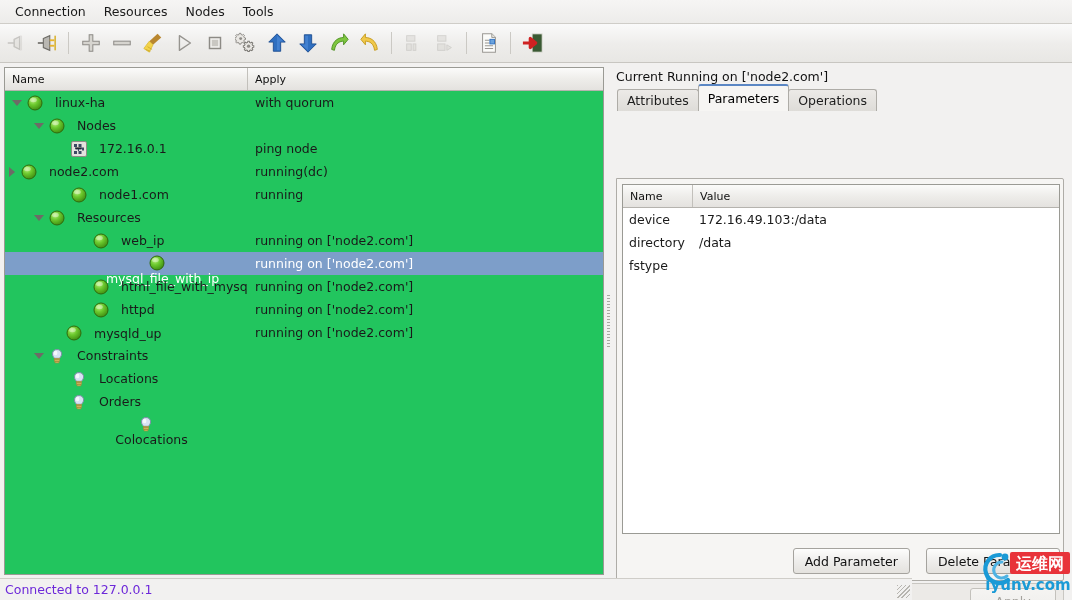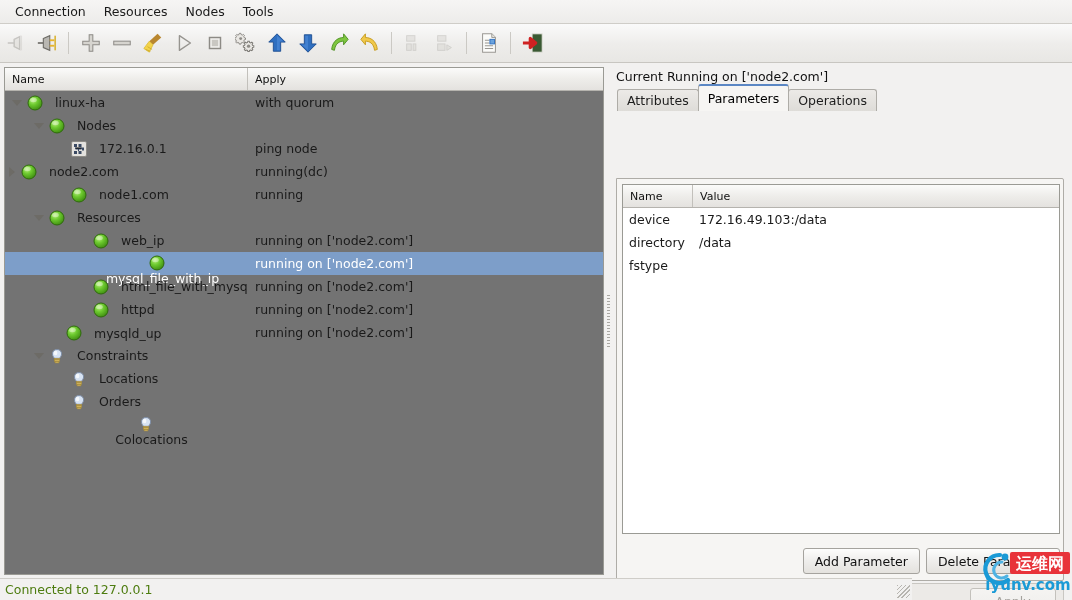--- a/index.html
+++ b/index.html
@@ -62,21 +62,21 @@
   
   .tree-header { display: flex; height: 23px;
     background: linear-gradient(to bottom, #fbfbfa 0%, #eeedea 50%, #e4e2df 100%);
     border-bottom: 1px solid #b5b3ae; box-sizing: border-box; }
   .th-cell { display: flex; align-items: center; padding-left: 7px;
     font-size: 11px; color: #111; box-sizing: border-box; cursor: default; }
   .th-name { width: 243px; border-right: 1px solid #c2c0bb; }
   .th-status { flex: 1; }
 
   
-  .tree-body { position: relative; height: 483px; overflow: hidden; background: #737373; }
+  .tree-body { position: relative; height: 483px; overflow: hidden; background: #22c55e; }
   .trow { position: relative; height: 23px; display: flex; align-items: center;
           cursor: default; box-sizing: border-box; }
   .trow.sel { background: #7d9ec9; }
   .trow.sel .tname, .trow.sel .tstatus { color: #ffffff; }
   .tname { position: relative; display: flex; align-items: center;
            width: 243px; box-sizing: border-box; color: #1a1a1a;
            white-space: nowrap; overflow: hidden; }
   .tstatus { flex: 1; color: #1a1a1a; white-space: nowrap; padding-left: 7px; box-sizing: border-box; }
 
   .expander { width: 14px; height: 14px; flex: 0 0 14px; position: relative; margin-right: 2px; }
@@ -116,42 +116,42 @@
   .grid-header { display: flex; height: 23px;
      background: linear-gradient(to bottom, #fbfbfa 0%, #eeedea 50%, #e4e2df 100%);
      border-bottom: 1px solid #b5b3ae; box-sizing: border-box; }
   .gh-name { width: 70px; border-right: 1px solid #c2c0bb; }
   .gh-value { flex: 1; }
   .grow { display: flex; height: 23px; align-items: center; cursor: default; }
   .gcell-name { width: 70px; padding-left: 6px; box-sizing: border-box; color: #1a1a1a; }
   .gcell-value { flex: 1; padding-left: 6px; box-sizing: border-box; color: #1a1a1a; }
 
   .btn-row { position: absolute; left: 5px; bottom: 6px; width: 438px;
-     display: flex; justify-content: flex-end; gap: 6px; }
+     display: flex; justify-content: flex-end; gap: 16px; }
   .btn {
     min-width: 96px; height: 26px; padding: 0 11px;
     display: flex; align-items: center; justify-content: center;
     font-size: 12.5px; color: #111; cursor: default;
     background: linear-gradient(to bottom, #fdfdfc 0%, #efeeec 48%, #e4e2de 100%);
     border: 1px solid #a5a39e; border-radius: 3px; box-sizing: border-box;
   }
   .btn.disabled { color: #a4a29d;
     background: linear-gradient(to bottom, #f5f4f2 0%, #eeedeb 100%);
     border-color: #c3c1bc; }
 
   .apply-row { position: absolute; left: 4px; top: 516px; width: 448px; height: 36px;
      background: #eceae7; border: 1px solid #c9c7c2; box-sizing: border-box;
      display: flex; align-items: center; justify-content: flex-end; padding-right: 7px; }
 
   
   .statusbar {
     position: absolute; left: 0; top: 578px; width: 912px; height: 22px;
     background: #f2f1f0; border-top: 1px solid #cfcdc8;
     display: flex; align-items: center; padding-left: 5px; box-sizing: border-box;
-    font-size: 12.5px; color: #4d7c0f;
+    font-size: 12.5px; color: #6d28d9;
   }
   .resize-grip { position: absolute; right: 2px; bottom: 2px; width: 13px; height: 13px;
     background: repeating-linear-gradient(135deg, #b7b5b0 0 1px, transparent 1px 3px); }
 
   
   .watermark { position: absolute; left: 978px; top: 545px; width: 94px; height: 52px;
       pointer-events: none; }
 </style>
 </head>
 <body>

